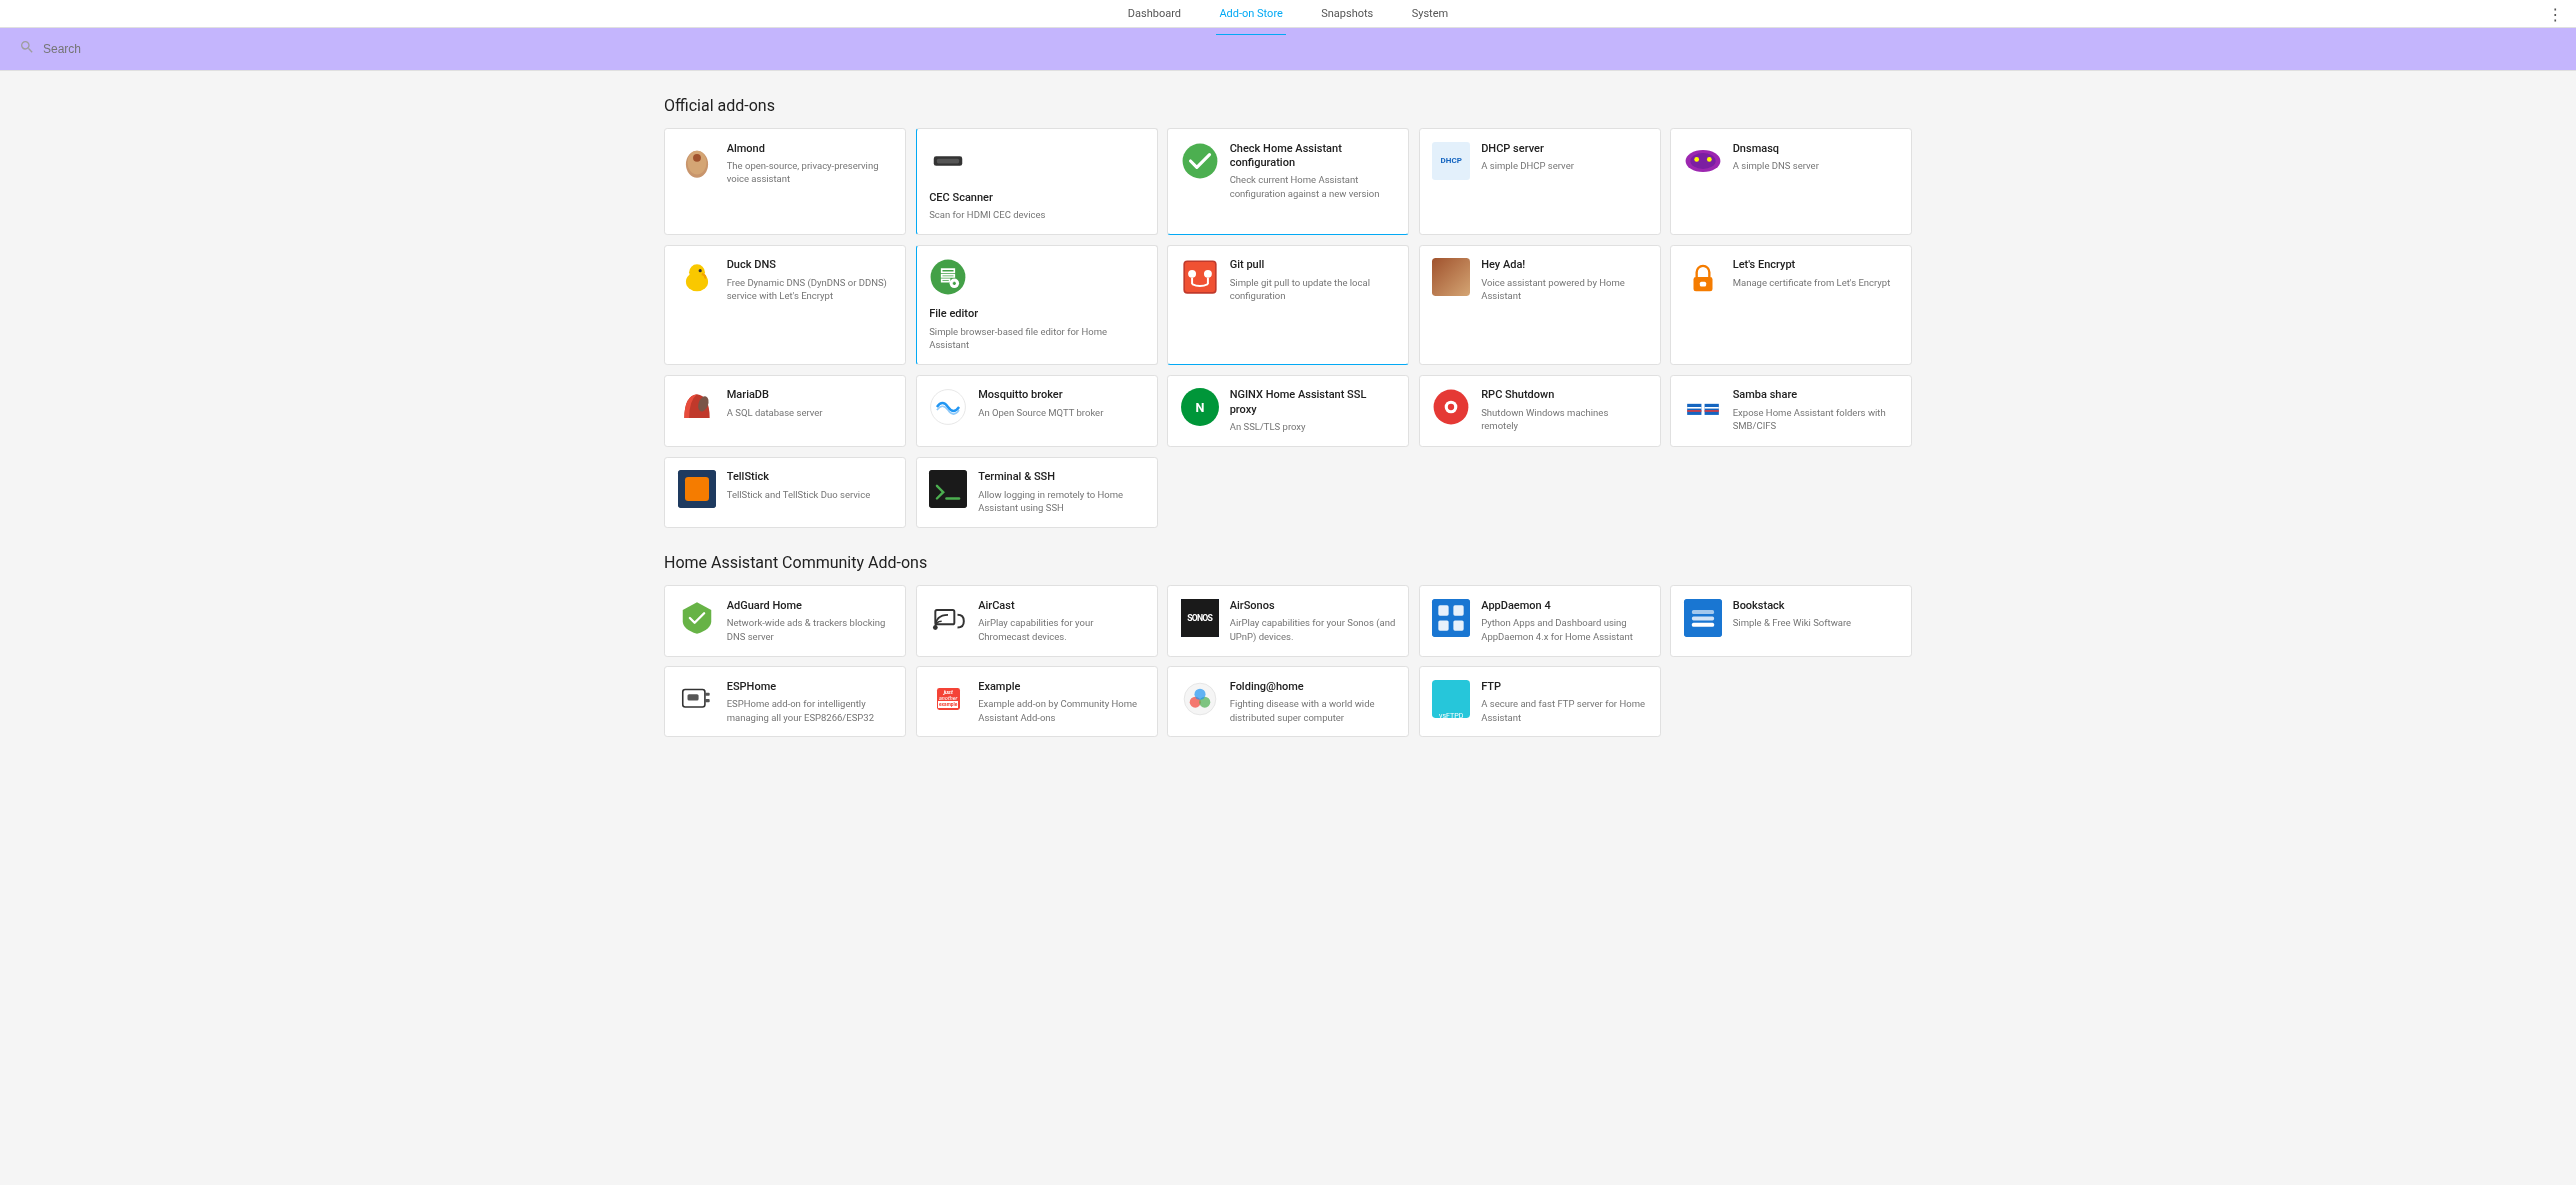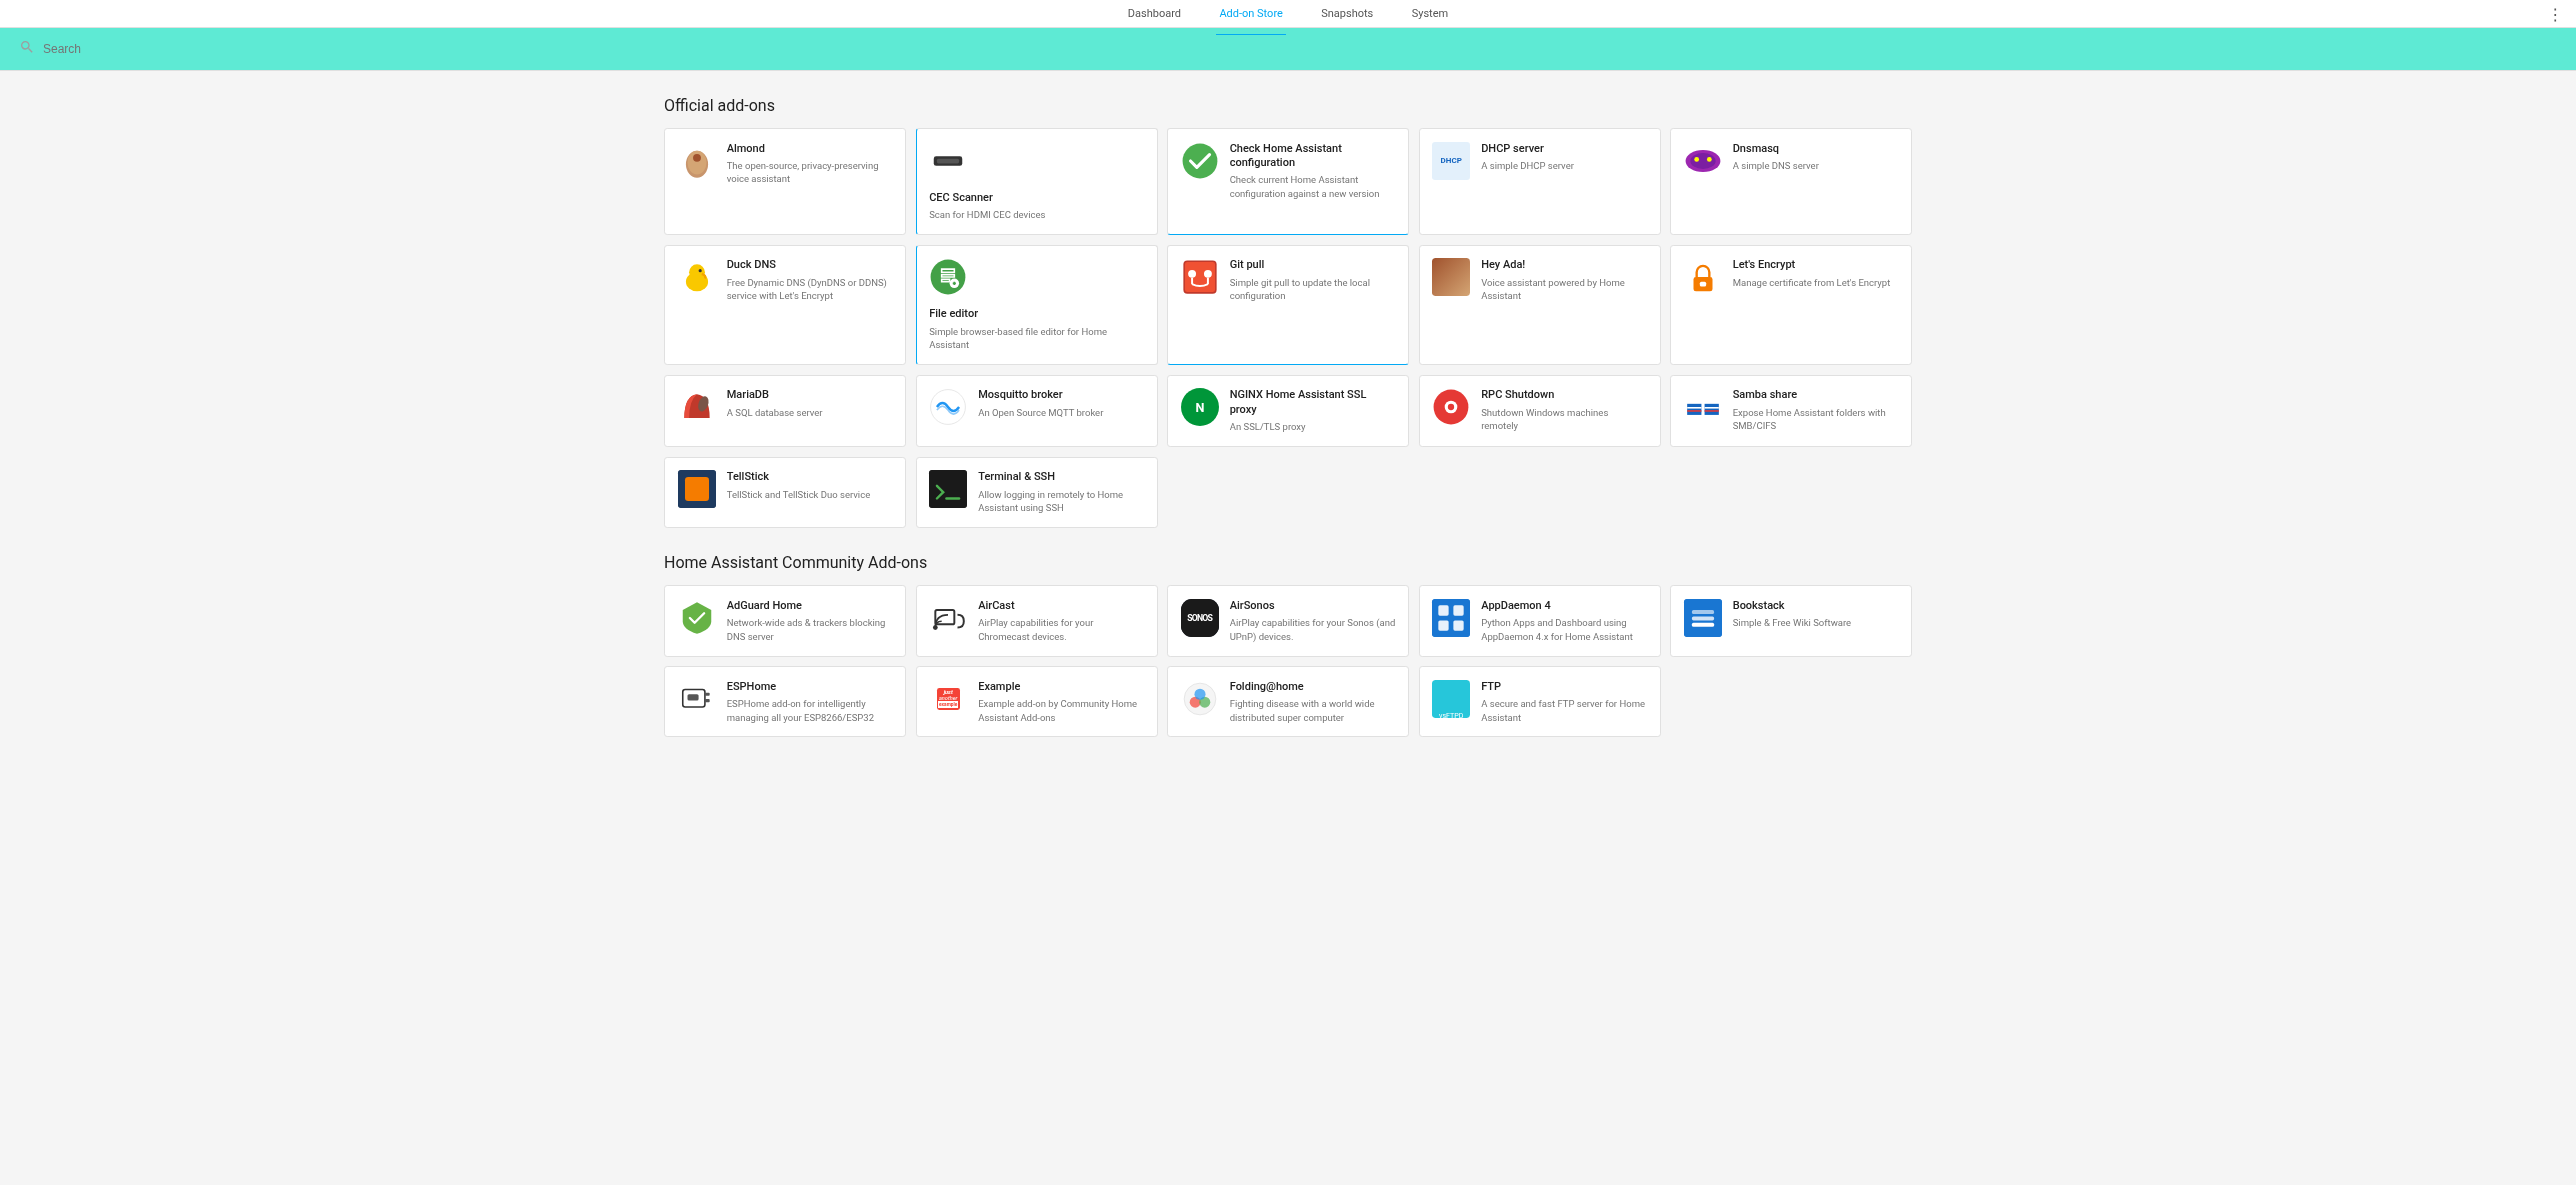--- a/index.html
+++ b/index.html
@@ -41,21 +41,21 @@
       position: absolute;
       right: 12.7px;
       top: 50%;
       transform: translateY(-50%);
       color: #555;
       font-size: 16px;
     }
 
     
     .search-bar {
-      background: #5eead4;
+      background: #c4b5fd;
       padding: 11px 19px;
       border-bottom: 0.8px solid #e0e0e0;
       display: flex;
       align-items: center;
       gap: 8px;
     }
     .search-bar input {
       border: none;
       outline: none;
       font-size: 12px;
@@ -154,21 +154,21 @@
     .icon-lets-encrypt { background: #fff; }
     .icon-mariadb { background: #fff; }
     .icon-mosquitto { background: #fff; }
     .icon-nginx { background: #009639; border-radius: 50%; }
     .icon-rpc { background: #fff; }
     .icon-samba { background: #fff; }
     .icon-tellstick { background: #1e3a5f; border-radius: 3.2px; }
     .icon-terminal { background: #222; border-radius: 3.2px; }
     .icon-adguard { background: #fff; }
     .icon-aircast { background: #fff; }
-    .icon-airsonos { background: #0f172a; border-radius: 11px; }
+    .icon-airsonos { background: #0f172a; border-radius: 0; }
     .icon-appdaemon { background: #1976d2; border-radius: 3.2px; }
     .icon-bookstack { background: #1976d2; border-radius: 3.2px; }
     .icon-chrony { background: #fff; }
     .icon-esphome { background: #fff; }
     .icon-example { background: #fff; }
     .icon-folding { background: #fff; }
     .icon-ftp { background: #fff; }
   </style>
 </head>
 <body>

